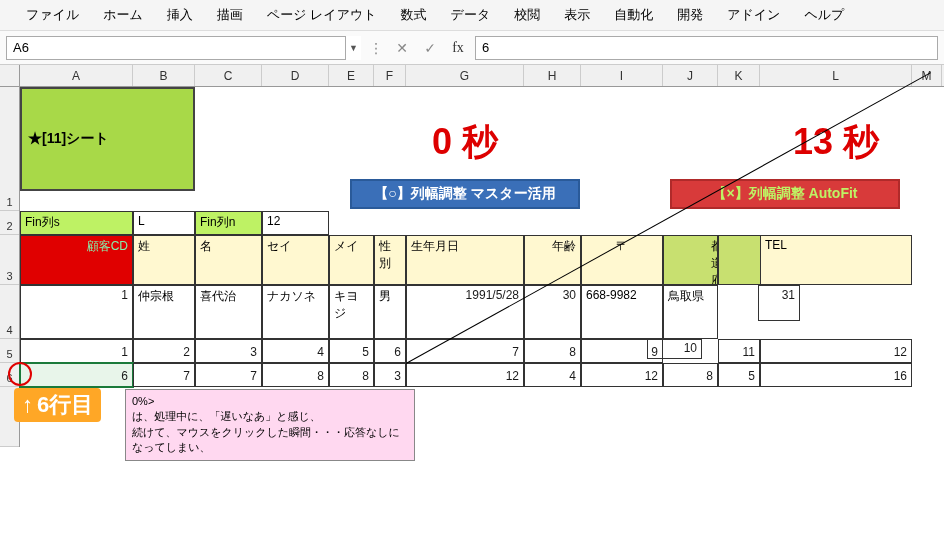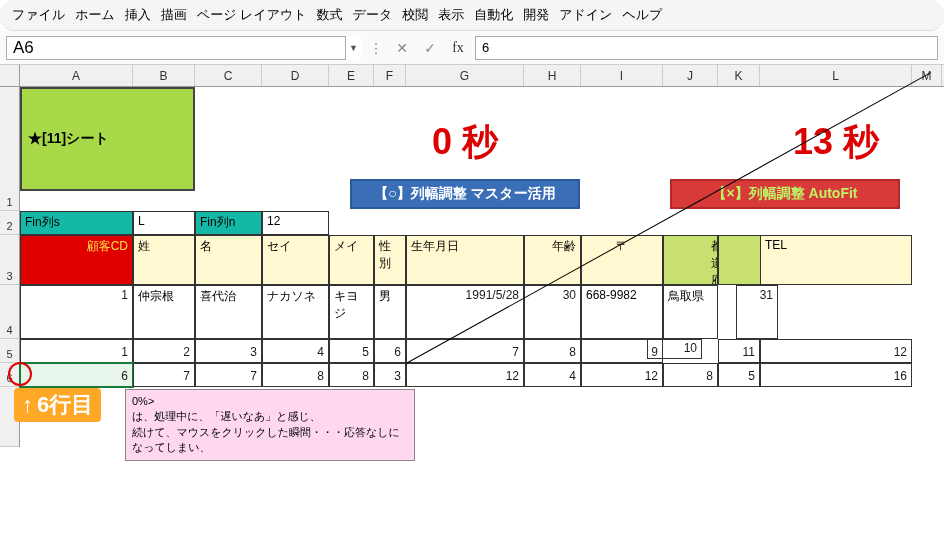--- a/index.html
+++ b/index.html
@@ -1,42 +1,42 @@
 <!DOCTYPE html>
 <html><head>
 <meta charset="utf-8">
 <style>
 * { box-sizing: border-box; margin: 0; padding: 0; }
 body { font-family: "Meiryo", "MS PGothic", sans-serif; font-size: 12px; background: #fff; width: 944px; height: 533px; overflow: hidden; position: relative; }
-.menubar { display: flex; gap: 10px; padding: 6px 12px; background: #f5f5f5; border-bottom: 1px solid #ddd; font-size: 13px; border-radius: 14px; }
+.menubar { display: flex; gap: 24px; padding: 6px 26px; background: #f5f5f5; border-bottom: 1px solid #ddd; font-size: 13px; }
 .menubar span { cursor: pointer; }
 .formula-row { display: flex; align-items: center; gap: 6px; padding: 4px 6px; border-bottom: 1px solid #ccc; background: #fafafa; height: 34px; }
-.namebox { width: 350px; height: 24px; border: 1px solid #aaa; padding: 2px 6px; background: #fff; font-size: 17px; }
+.namebox { width: 350px; height: 24px; border: 1px solid #aaa; padding: 2px 6px; background: #fff; font-size: 13px; }
 .namebox-dd { width: 16px; height: 24px; border-left: 1px solid #aaa; display:flex; align-items:center; justify-content:center; background:#fff; margin-left:-17px; font-size:9px; color:#555;}
 .sep3 { color:#888; font-size:14px; margin:0 2px;}
 .fx-btn { width:22px; height:22px; display:flex; align-items:center; justify-content:center; font-size:14px; color:#888; }
 .fx-btn.fx { color:#333; font-family:"Times New Roman",serif;}
 .fval { flex:1; height:24px; border:1px solid #aaa; padding:2px 6px; background:#fff; font-size:13px;}
 .sheet { position: relative; }
 .colhead { display:flex; height:22px; background:#f0f0f0; border-bottom:1px solid #999;}
 .rowhead-corner { width:20px; border-right:1px solid #999; background:#f0f0f0;}
 .ch { text-align:center; border-right:1px solid #ccc; font-size:12px; line-height:22px; color:#333;}
 .grid-body { display:flex; }
 .rowheads { width:20px; background:#f0f0f0; border-right:1px solid #999;}
 .rh { text-align:center; border-bottom:1px solid #ccc; font-size:11px; color:#333; display:flex; align-items:flex-end; justify-content:center; padding-bottom:2px;}
 .cells { position:relative; flex:1; }
 .cell { position:absolute; border-right:1px solid #ccc; border-bottom:1px solid #ccc; padding:2px 4px; font-size:12px; overflow:hidden; display:flex; align-items:flex-start;}
 .cell.n { justify-content:flex-end; color:#1a1a1a; align-items:flex-end; padding-bottom:3px;}
 .bluenum { color:#0000cc; font-weight:500; }
 .greenbox { background:#a8d948; border:2px solid #444; font-weight:bold; font-size:14px; padding-left:6px; display:flex; align-items:center;}
 .bigred { color:#d00; font-weight:bold; font-size:36px; text-align:center; justify-content:center; align-items:center;}
 .btn-blue { background:#3a6fb8; color:#fff; border:2px solid #2a5a99; font-size:14px; font-weight:bold; display:flex; align-items:center; justify-content:center;}
 .btn-red { background:#d83a3a; color:#bef264; border:2px solid #b02a2a; font-size:14px; font-weight:bold; display:flex; align-items:center; justify-content:center;}
-.orange-cell { background:#14b8a6; border:1px solid #999;}
-.red-cell { background:#e00000; color:#fde047; border:1px solid #999;}
+.orange-cell { background:#bef264; border:1px solid #999;}
+.red-cell { background:#e00000; color:#86efac; border:1px solid #999;}
 .cream { background:#fff8d0; border:1px solid #999;}
 .lime { background:#c8e070; border:1px solid #999;padding-left:47px;}
 .tbl-border { border:1px solid #333 !important; }
 .pink-note { position:absolute; background:#ffd8f0; border:1px solid #888; padding:4px 6px; font-size:11px; line-height:1.4; z-index:3;}
 .red-circle { position:absolute; width:24px; height:24px; border:2px solid #e00000; border-radius:50%; z-index:5; pointer-events:none;}
 .orange-tag { position:absolute; background:#ffa726; color:#fff; font-weight:bold; font-size:22px; padding:2px 8px; border-radius:4px; z-index:6; display:flex; align-items:center; gap:4px;}
 .sel { outline:2px solid #1a7a3a; outline-offset:-1px; background:#e8f5ea;}
 .diag-line { position:absolute; border-top:1px solid #000; transform-origin:left center; pointer-events:none; z-index:2;}
 </style>
 </head>
@@ -124,21 +124,21 @@
       <div class="cell n tbl-border" style="left:0;top:198px;width:113px;height:54px;align-items:flex-start">1</div>
       <div class="cell tbl-border" style="left:113px;top:198px;width:62px;height:54px">仲宗根</div>
       <div class="cell tbl-border" style="left:175px;top:198px;width:67px;height:54px">喜代治</div>
       <div class="cell tbl-border" style="left:242px;top:198px;width:67px;height:54px">ナカソネ</div>
       <div class="cell tbl-border" style="left:309px;top:198px;width:45px;height:54px">キヨジ</div>
       <div class="cell tbl-border" style="left:354px;top:198px;width:32px;height:54px">男</div>
       <div class="cell n tbl-border" style="left:386px;top:198px;width:118px;height:54px;align-items:flex-start">1991/5/28</div>
       <div class="cell n tbl-border" style="left:504px;top:198px;width:57px;height:54px;align-items:flex-start">30</div>
       <div class="cell tbl-border" style="left:561px;top:198px;width:82px;height:54px">668-9982</div>
       <div class="cell tbl-border" style="left:643px;top:198px;width:55px;height:54px">鳥取県</div>
-      <div class="cell n tbl-border" style="left:716px;top:198px;width:42px;height:54px;align-items:flex-start">31</div>
+      <div class="cell n tbl-border" style="left:738px;top:198px;width:42px;height:36px;align-items:flex-start">31</div>
 
       <div class="cell n bluenum tbl-border" style="left:0;top:252px;width:113px;height:24px">1</div>
       <div class="cell n bluenum tbl-border" style="left:113px;top:252px;width:62px;height:24px">2</div>
       <div class="cell n bluenum tbl-border" style="left:175px;top:252px;width:67px;height:24px">3</div>
       <div class="cell n bluenum tbl-border" style="left:242px;top:252px;width:67px;height:24px">4</div>
       <div class="cell n bluenum tbl-border" style="left:309px;top:252px;width:45px;height:24px">5</div>
       <div class="cell n bluenum tbl-border" style="left:354px;top:252px;width:32px;height:24px">6</div>
       <div class="cell n bluenum tbl-border" style="left:386px;top:252px;width:118px;height:24px">7</div>
       <div class="cell n bluenum tbl-border" style="left:504px;top:252px;width:57px;height:24px">8</div>
       <div class="cell n bluenum tbl-border" style="left:561px;top:252px;width:82px;height:24px">9</div>

